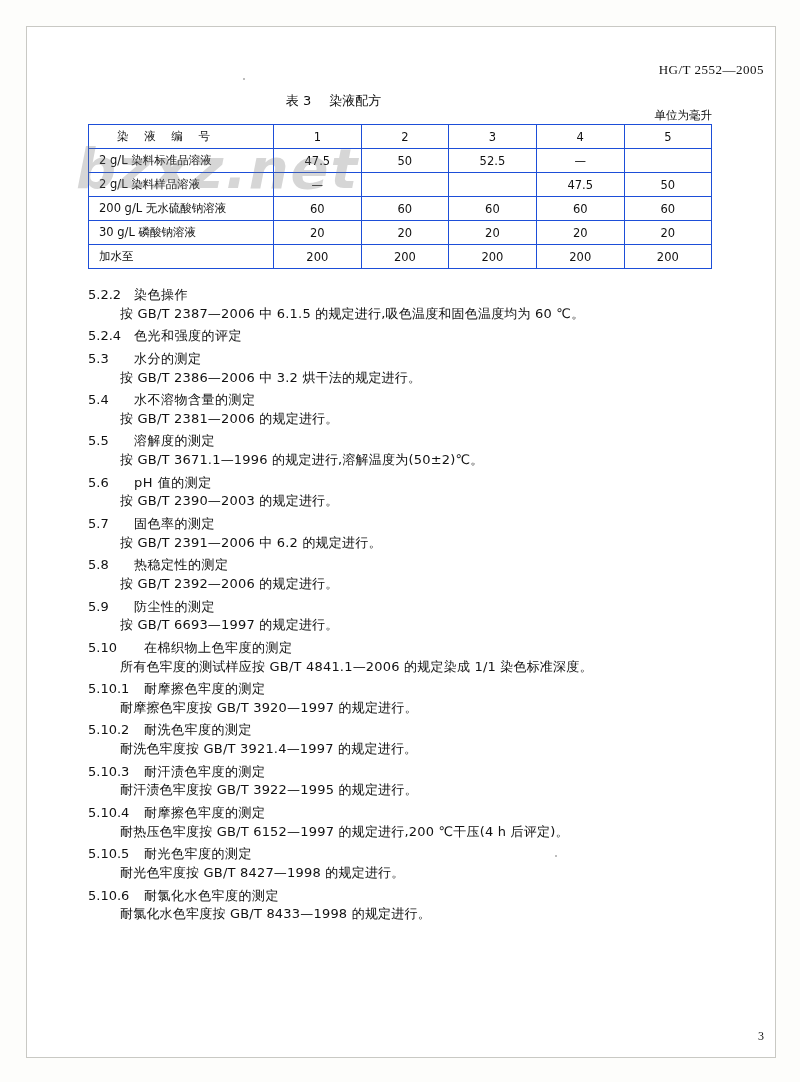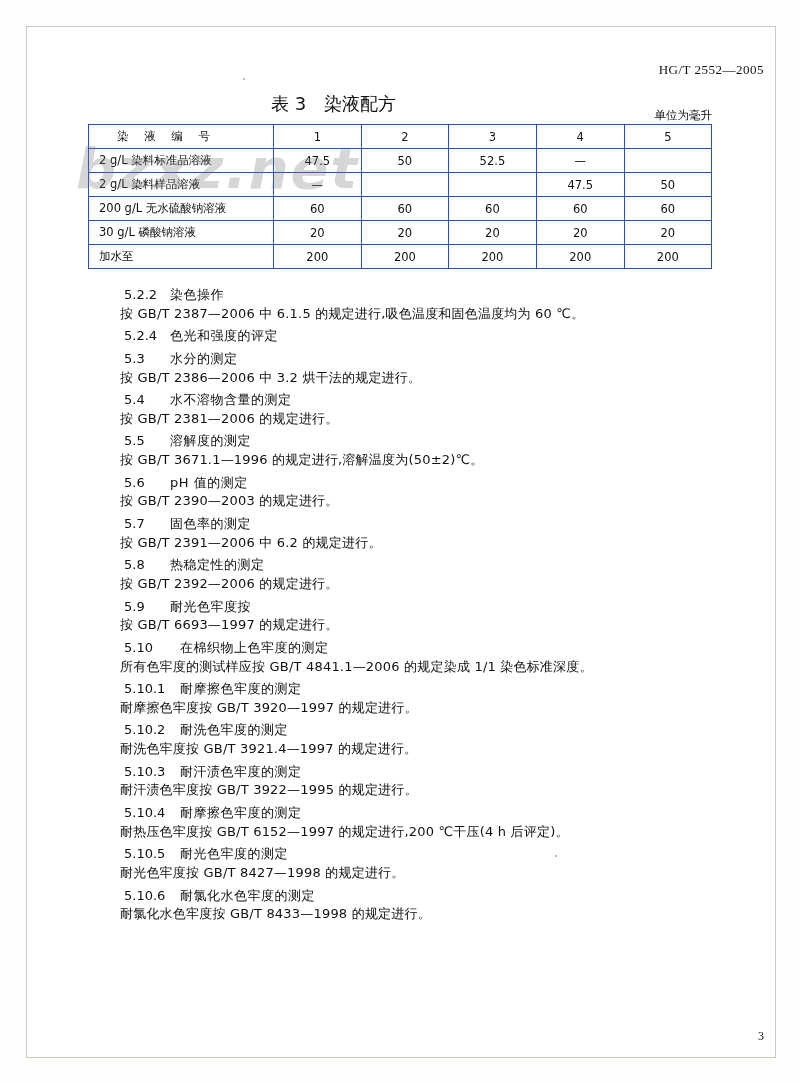--- a/index.html
+++ b/index.html
@@ -40,21 +40,21 @@
     color: #111;
     font-family: "Liberation Serif", serif;
     text-align: right;
   }
   .table-title {
     position: absolute;
     left: 0;
     top: 92px;
     width: 667px;
     text-align: center;
-    font-size: 18px;
+    font-size: 13px;
     color: #111;
   }
   .table-title .sp { display: inline-block; width: 18px; }
   .unit-note {
     position: absolute;
     right: 88px;
     top: 108px;
     font-size: 11.5px;
     color: #111;
   }
@@ -96,21 +96,20 @@
     font-size: 13px;
     line-height: 1.05;
     color: #111;
   }
   .clause {
     margin-top: 9px;
   }
   .clause:first-child { margin-top: 0; }
   .c-head {
     white-space: nowrap;
-    margin-left: 36px;
   }
   .c-num {
     display: inline-block;
     min-width: 46px;
   }
   .c-num.wide { min-width: 56px; }
   .c-title {
     letter-spacing: 0.5px;
   }
   .c-text {
@@ -271,21 +270,21 @@
 
     <div class="clause">
       <div class="c-head">
         <span class="c-num">5.8</span><span class="c-title">热稳定性的测定</span>
       </div>
       <div class="c-text">按 GB/T 2392—2006 的规定进行。</div>
     </div>
 
     <div class="clause">
       <div class="c-head">
-        <span class="c-num">5.9</span><span class="c-title">耐光色牢度按</span>
+        <span class="c-num">5.9</span><span class="c-title">防尘性的测定</span>
       </div>
       <div class="c-text">按 GB/T 6693—1997 的规定进行。</div>
     </div>
 
     <div class="clause">
       <div class="c-head">
         <span class="c-num wide">5.10</span><span class="c-title">在棉织物上色牢度的测定</span>
       </div>
       <div class="c-text">所有色牢度的测试样应按 GB/T 4841.1—2006 的规定染成 1/1 染色标准深度。</div>
     </div>

